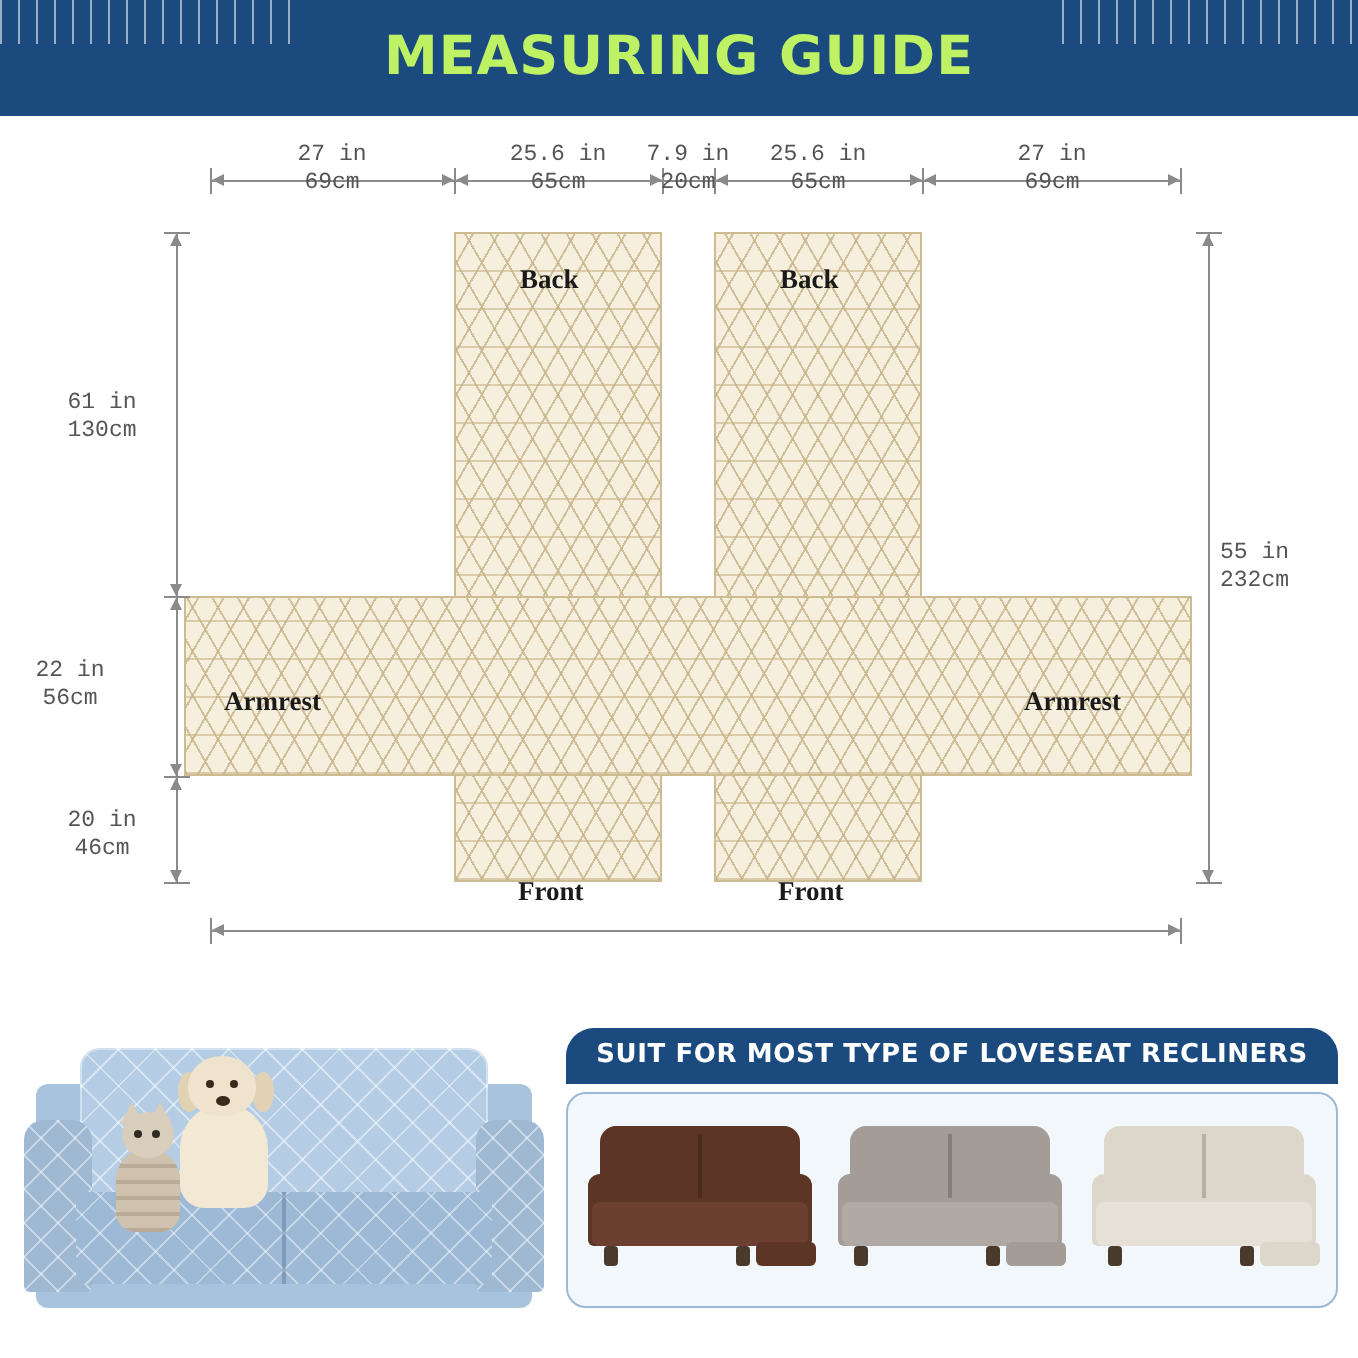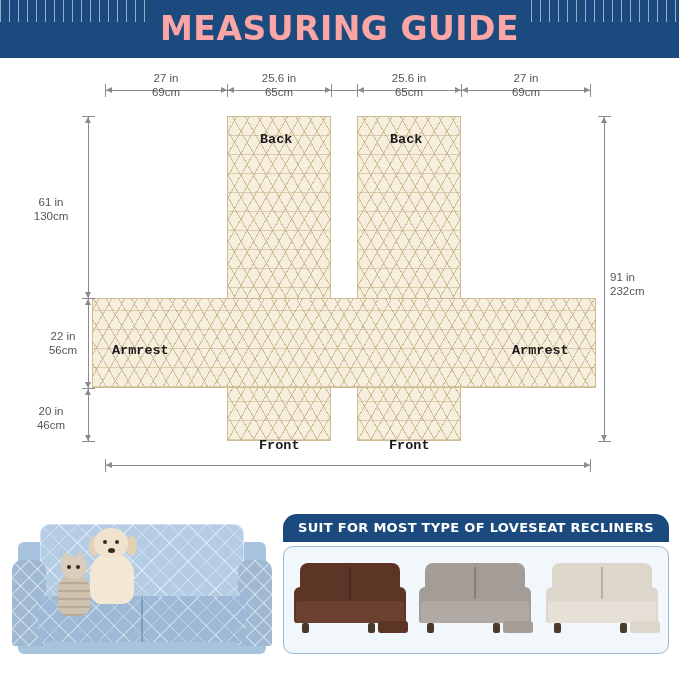--- a/index.html
+++ b/index.html
@@ -45,22 +45,22 @@
     left: 0; right: 0; top: 22px;
     height: 36px;
     background: #1b4b7e;
   }
   .header-title {
     position: absolute;
     left: 0; right: 0; top: 0;
     height: 58px;
     line-height: 58px;
     text-align: center;
-    color: #fca5a5;
-    font-size: 33px;
+    color: #bef264;
+    font-size: 27px;
     font-weight: bold;
     letter-spacing: 0.5px;
     font-family: "DejaVu Sans", sans-serif;
   }
 
   
   .diagram {
     position: absolute;
     left: 0; top: 58px;
     width: 679px;
@@ -80,21 +80,21 @@
   }
   .panel-back-left   { left: 227px; top: 58px;  width: 104px; height: 325px; }
   .panel-back-right  { left: 357px; top: 58px;  width: 104px; height: 325px; }
   .panel-arm-strip   { left: 92px;  top: 240px; width: 504px; height: 90px; }
 
   .panel-label {
     position: absolute;
     font-size: 13.5px;
     font-weight: bold;
     color: #1a1a1a;
-    font-family: Liberation Mono, monospace;
+    font-family: Liberation Serif, serif;
     white-space: nowrap;
   }
   .lbl-back-left  { left: 260px; top: 74px; }
   .lbl-back-right { left: 390px; top: 74px; }
   .lbl-front-left { left: 259px; top: 380px; }
   .lbl-front-right{ left: 389px; top: 380px; }
   .lbl-arm-left   { left: 112px; top: 285px; }
   .lbl-arm-right  { left: 512px; top: 285px; }
 
   
@@ -129,21 +129,21 @@
 
   .dim-text {
     position: absolute;
     text-align: center;
     color: #555555;
     font-size: 11.5px;
     line-height: 14px;
     font-family: "Liberation Sans", sans-serif;
     white-space: nowrap;
   }
-  .dim-text b { font-weight: normal; display: block; }
+  .dim-text b { font-weight: normal; display: block; font-family: Liberation Mono, monospace; }
 
   
   .bottom {
     position: absolute;
     left: 0; top: 490px;
     width: 679px;
     height: 189px;
   }
 
   
@@ -386,20 +386,24 @@
     <div class="arrow arrow-r" style="left:584px; top:29px;"></div>
 
     <div class="dim-text" style="left:126px; top:13px; width:80px;">
       <b>27 in</b>
       <b>69cm</b>
     </div>
     <div class="dim-text" style="left:239px; top:13px; width:80px;">
       <b>25.6 in</b>
       <b>65cm</b>
     </div>
+    <div class="dim-text" style="left:306px; top:13px; width:76px;">
+      <b>7.9 in</b>
+      <b>20cm</b>
+    </div>
     <div class="dim-text" style="left:369px; top:13px; width:80px;">
       <b>25.6 in</b>
       <b>65cm</b>
     </div>
     <div class="dim-text" style="left:486px; top:13px; width:80px;">
       <b>27 in</b>
       <b>69cm</b>
     </div>
 
     <div class="dim-line-v" style="left:88px; top:58px; height:325px;"></div>
@@ -412,36 +416,36 @@
     <div class="arrow arrow-d" style="left:85px; top:234px;"></div>
     <div class="arrow arrow-u" style="left:85px; top:241px;"></div>
     <div class="arrow arrow-d" style="left:85px; top:324px;"></div>
     <div class="arrow arrow-u" style="left:85px; top:331px;"></div>
     <div class="arrow arrow-d" style="left:85px; top:377px;"></div>
 
     <div class="dim-text" style="left:20px; top:137px; width:62px;">
       <b>61 in</b>
       <b>130cm</b>
     </div>
-    <div class="dim-text" style="left:32px; top:271px; width:62px;">
+    <div class="dim-text" style="left:4px; top:271px; width:62px;">
       <b>22 in</b>
       <b>56cm</b>
     </div>
     <div class="dim-text" style="left:20px; top:346px; width:62px;">
       <b>20 in</b>
       <b>46cm</b>
     </div>
 
     <div class="dim-line-v" style="left:604px; top:58px; height:325px;"></div>
     <div class="tick-h" style="left:598px; top:58px; width:13px;"></div>
     <div class="tick-h" style="left:598px; top:383px; width:13px;"></div>
     <div class="arrow arrow-u" style="left:601px; top:59px;"></div>
     <div class="arrow arrow-d" style="left:601px; top:377px;"></div>
     <div class="dim-text" style="left:610px; top:212px; width:62px; text-align:left;">
-      <b>91 in</b>
+      <b>55 in</b>
       <b>232cm</b>
     </div>
 
     <div class="dim-line-h" style="left:105px; top:407px; width:485px;"></div>
     <div class="tick-v" style="left:105px; top:401px; height:13px;"></div>
     <div class="tick-v" style="left:590px; top:401px; height:13px;"></div>
     <div class="arrow arrow-l" style="left:106px; top:404px;"></div>
     <div class="arrow arrow-r" style="left:584px; top:404px;"></div>
   </div>
 

